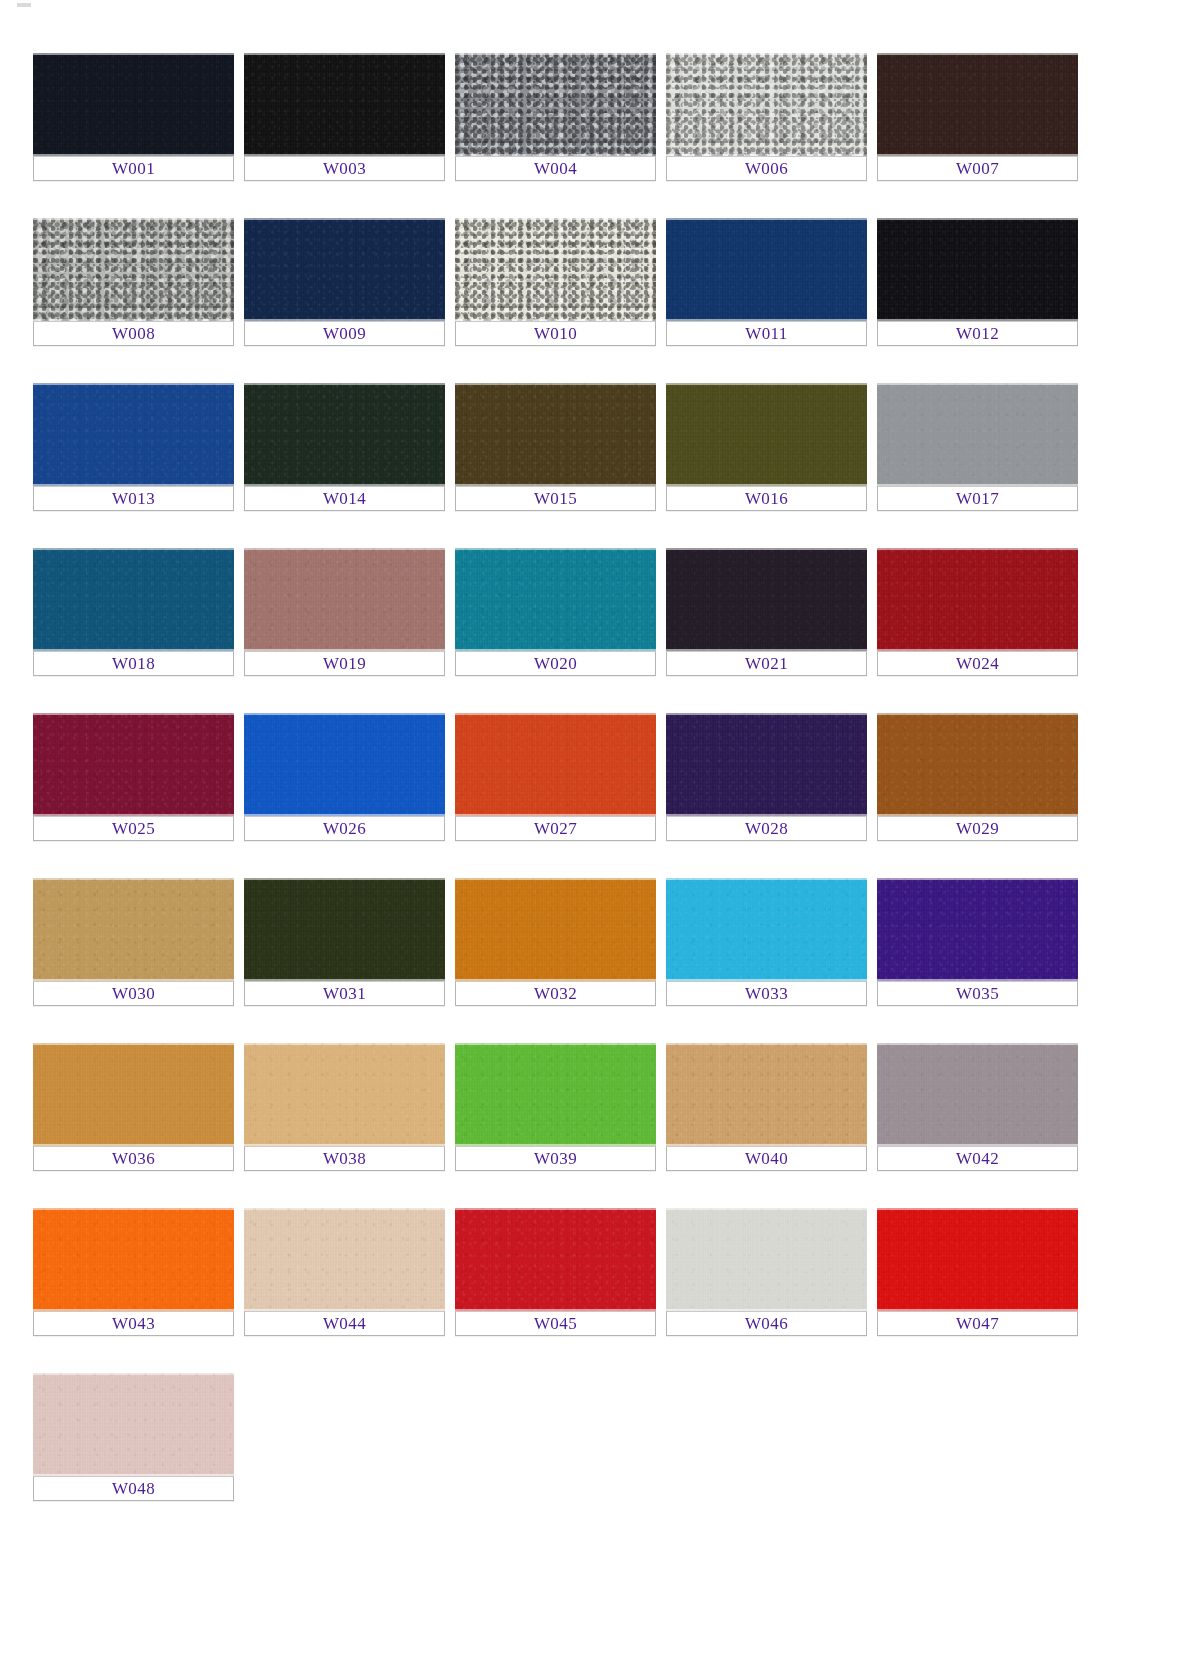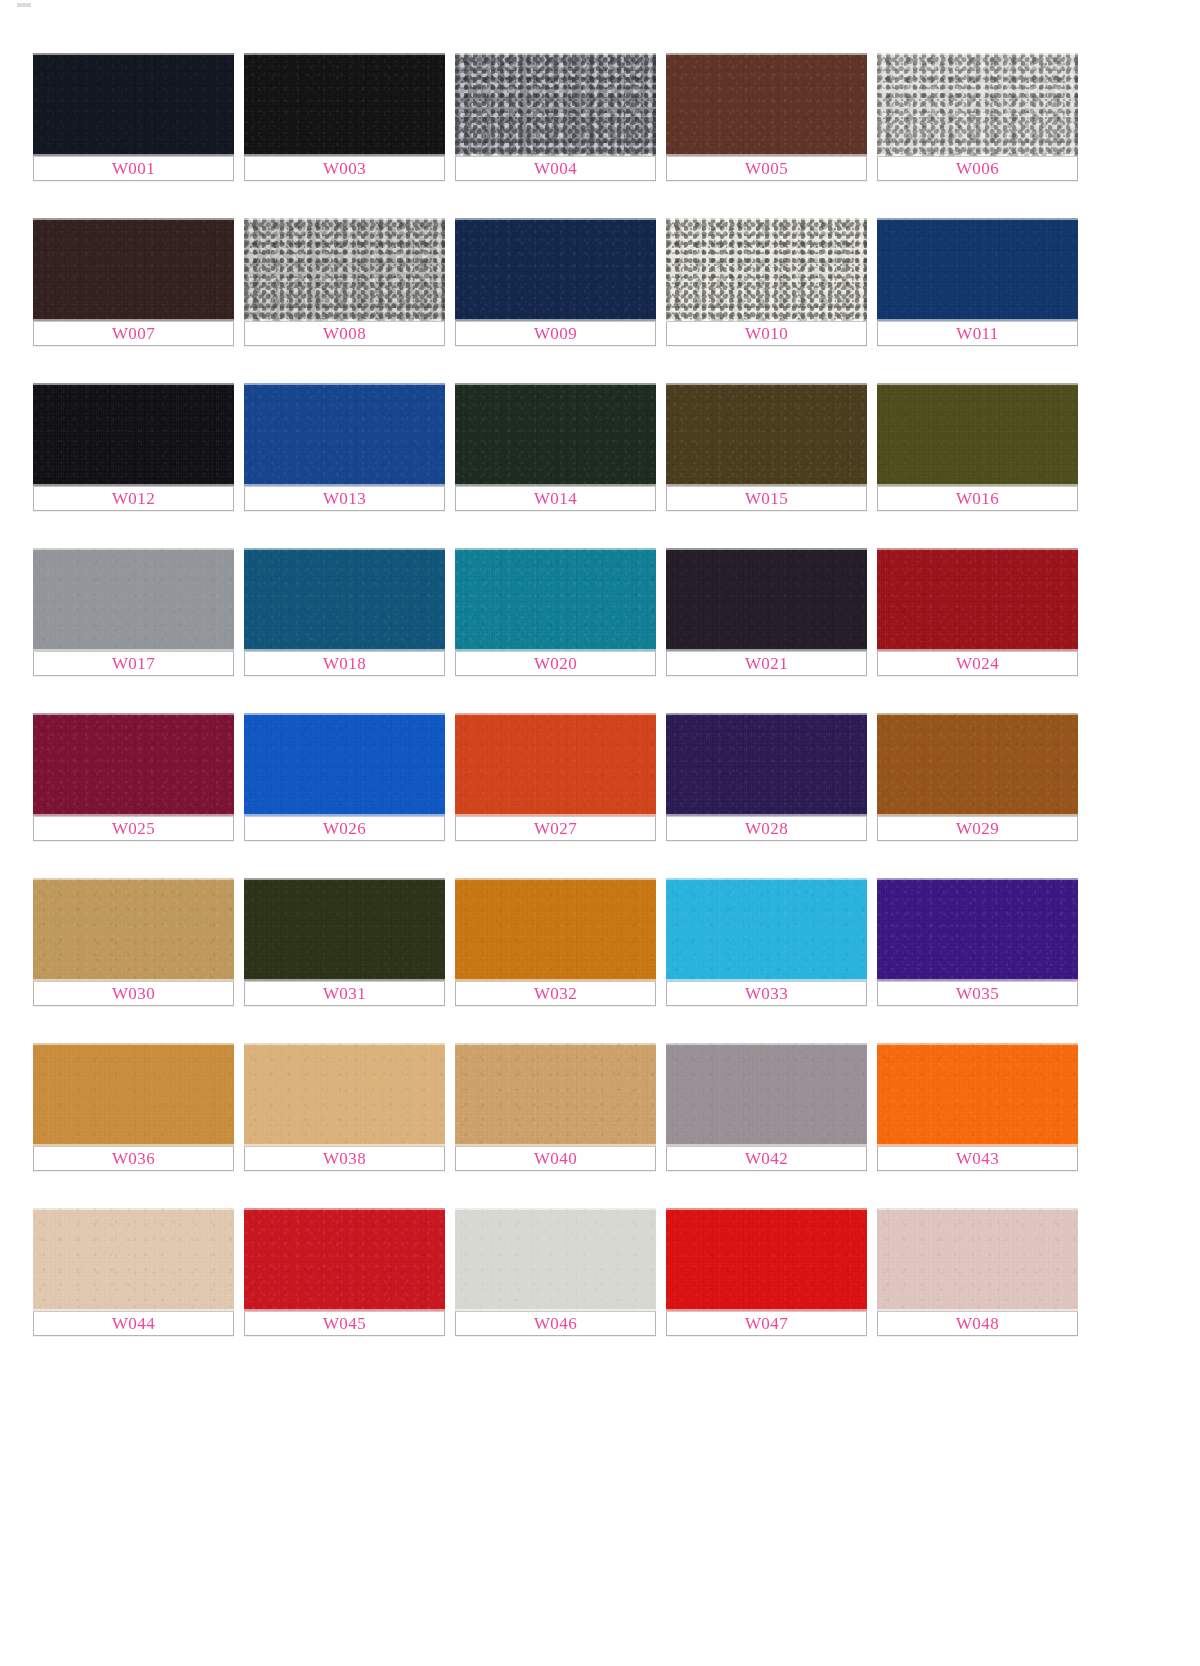--- a/index.html
+++ b/index.html
@@ -123,21 +123,21 @@
     width: 201px;
     height: 25px;
     background: #ffffff;
     border: 1px solid #b4b4b4;
     border-top: 1px solid #c9c9c9;
     display: flex;
     align-items: center;
     justify-content: center;
     font-size: 17px;
     line-height: 1;
-    color: #ec4899;
+    color: #4c1d95;
     letter-spacing: 0.4px;
     box-shadow: 0 1px 0 rgba(0,0,0,0.06);
   }
 </style>
 </head>
 <body>
 
 <div id="sheet">
 
   <div class="scan-artifact"></div>
@@ -158,27 +158,20 @@
         <div class="swatch-label">W003</div>
       </div>
       <div class="swatch-card">
         <div class="swatch-color mottled" style="background-color: rgb(140, 144, 150); --tex-a: 0.590; --tex-b: 0.360;">
           <span class="edge-top"></span>
           <span class="edge-bottom"></span>
         </div>
         <div class="swatch-label">W004</div>
       </div>
       <div class="swatch-card">
-        <div class="swatch-color" style="background-color: rgb(95, 52, 38); --tex-a: 0.070; --tex-b: 0.114;">
-          <span class="edge-top"></span>
-          <span class="edge-bottom"></span>
-        </div>
-        <div class="swatch-label">W005</div>
-      </div>
-      <div class="swatch-card">
         <div class="swatch-color mottled" style="background-color: rgb(216, 218, 213); --tex-a: 0.500; --tex-b: 0.440;">
           <span class="edge-top"></span>
           <span class="edge-bottom"></span>
         </div>
         <div class="swatch-label">W006</div>
       </div>
       <div class="swatch-card">
         <div class="swatch-color" style="background-color: rgb(51, 32, 28); --tex-a: 0.114; --tex-b: 0.066;">
           <span class="edge-top"></span>
           <span class="edge-bottom"></span>
@@ -256,20 +249,27 @@
         <div class="swatch-label">W017</div>
       </div>
       <div class="swatch-card">
         <div class="swatch-color" style="background-color: rgb(16, 85, 122); --tex-a: 0.092; --tex-b: 0.082;">
           <span class="edge-top"></span>
           <span class="edge-bottom"></span>
         </div>
         <div class="swatch-label">W018</div>
       </div>
       <div class="swatch-card">
+        <div class="swatch-color" style="background-color: rgb(162, 116, 109); --tex-a: 0.114; --tex-b: 0.098;">
+          <span class="edge-top"></span>
+          <span class="edge-bottom"></span>
+        </div>
+        <div class="swatch-label">W019</div>
+      </div>
+      <div class="swatch-card">
         <div class="swatch-color" style="background-color: rgb(14, 127, 150); --tex-a: 0.136; --tex-b: 0.114;">
           <span class="edge-top"></span>
           <span class="edge-bottom"></span>
         </div>
         <div class="swatch-label">W020</div>
       </div>
       <div class="swatch-card">
         <div class="swatch-color" style="background-color: rgb(36, 29, 40); --tex-a: 0.070; --tex-b: 0.050;">
           <span class="edge-top"></span>
           <span class="edge-bottom"></span>
@@ -361,20 +361,27 @@
         <div class="swatch-label">W036</div>
       </div>
       <div class="swatch-card">
         <div class="swatch-color" style="background-color: rgb(220, 179, 124); --tex-a: 0.092; --tex-b: 0.082;">
           <span class="edge-top"></span>
           <span class="edge-bottom"></span>
         </div>
         <div class="swatch-label">W038</div>
       </div>
       <div class="swatch-card">
+        <div class="swatch-color" style="background-color: rgb(95, 187, 53); --tex-a: 0.114; --tex-b: 0.098;">
+          <span class="edge-top"></span>
+          <span class="edge-bottom"></span>
+        </div>
+        <div class="swatch-label">W039</div>
+      </div>
+      <div class="swatch-card">
         <div class="swatch-color" style="background-color: rgb(207, 162, 106); --tex-a: 0.136; --tex-b: 0.114;">
           <span class="edge-top"></span>
           <span class="edge-bottom"></span>
         </div>
         <div class="swatch-label">W040</div>
       </div>
       <div class="swatch-card">
         <div class="swatch-color" style="background-color: rgb(154, 144, 150); --tex-a: 0.092; --tex-b: 0.066;">
           <span class="edge-top"></span>
           <span class="edge-bottom"></span>

